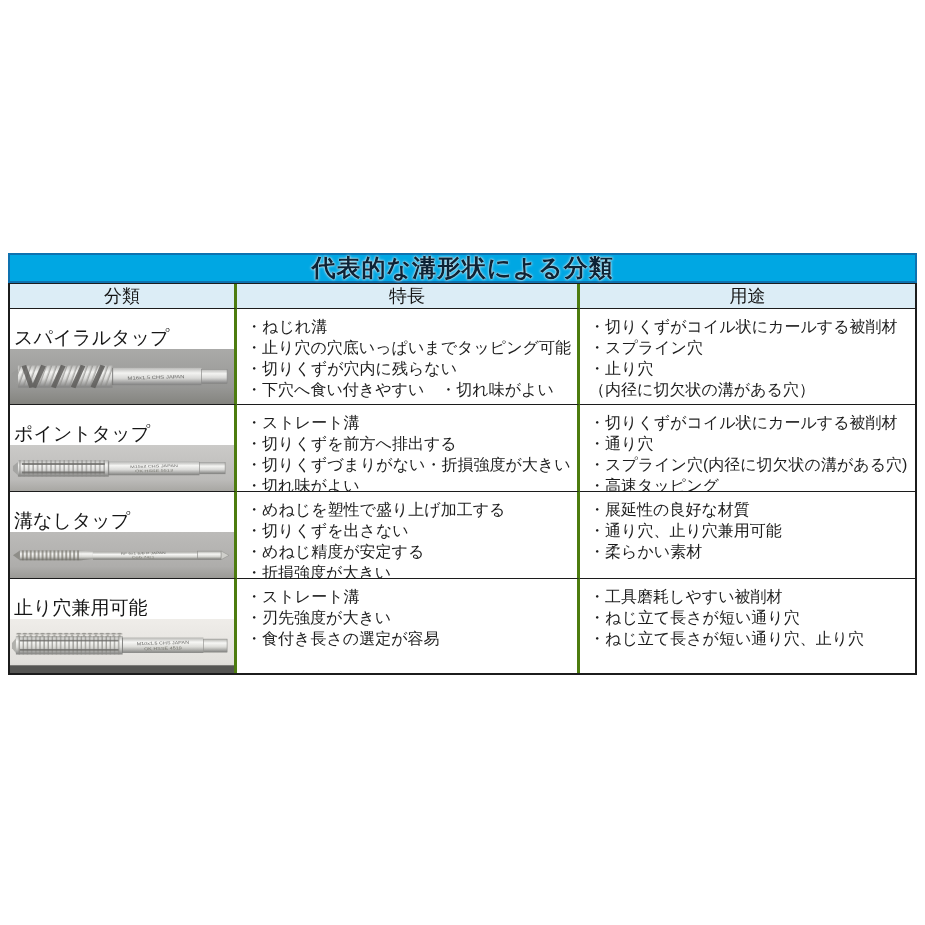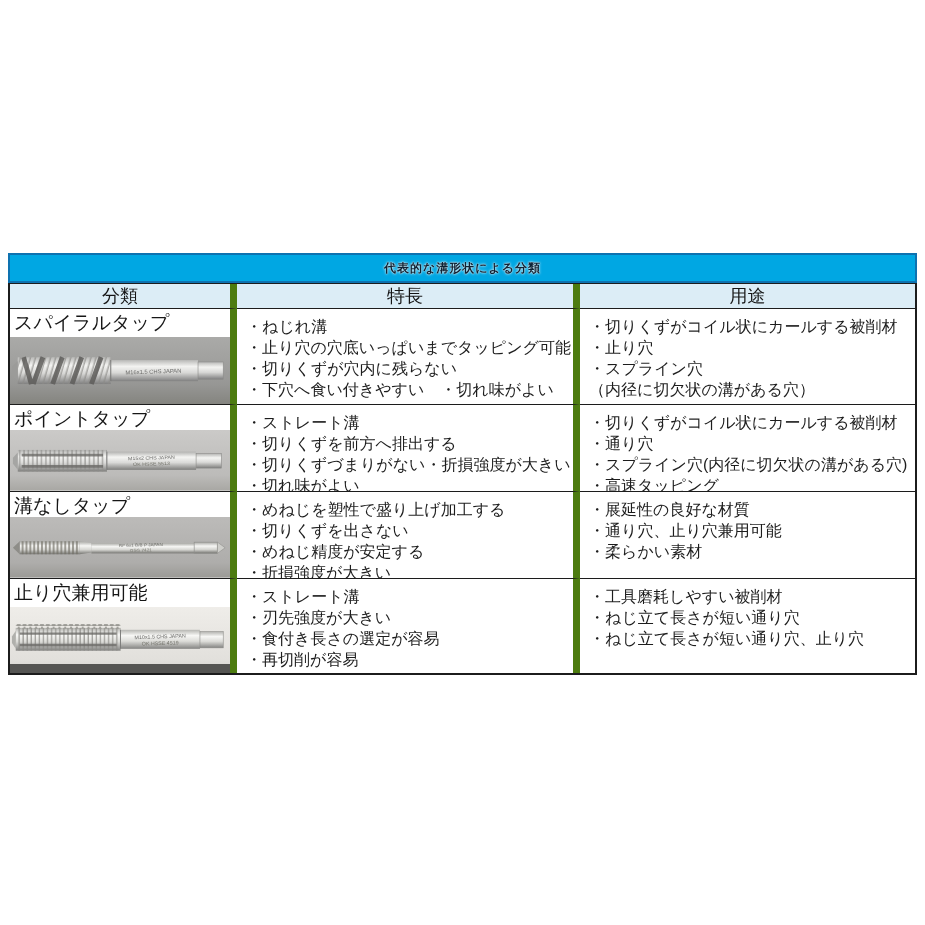--- a/index.html
+++ b/index.html
@@ -6,41 +6,41 @@
   body{
     width:925px;height:925px;background:#ffffff;position:relative;
     font-family:"Liberation Sans","DejaVu Sans",sans-serif;
     color:#1b1b1b;-webkit-font-smoothing:antialiased;
   }
   .tbl-wrap{position:absolute;left:8px;top:253px;width:909px;}
   .title-bar{
     box-sizing:border-box;height:30px;width:100%;
     background:#00a7e3;border:2px solid #0e72b0;
     display:flex;align-items:center;justify-content:center;
-    font-size:12px;font-weight:bold;color:#0c2336;
+    font-size:24px;font-weight:bold;color:#0c2336;
     text-shadow:0 0 3px #ffffff,0 0 1px #ffffff;
     letter-spacing:1px;
   }
   .grid{
     box-sizing:border-box;width:100%;
     border:2px solid #1c1c1c;border-top-width:1px;
     display:grid;
     grid-template-columns:227px 343px 335px;
     grid-template-rows:25px 96px 87px 87px 94px;
     background:#ffffff;
   }
   .cell{box-sizing:border-box;overflow:hidden;}
-  .br{border-right:7px solid #4d7c0f;}
+  .br{border-right:3px solid #4d7c0f;}
   .bb{border-bottom:1px solid #1c1c1c;}
   .hcell{
     background:#dcedf6;display:flex;align-items:center;justify-content:center;
     font-size:18px;color:#151515;
   }
   .name-cell{display:flex;flex-direction:column;}
-  .tap-name{font-size:19px;color:#161616;padding:3px 4px 0 4px;height:25px;line-height:22px;white-space:nowrap;}
+  .tap-name{font-size:19px;color:#161616;padding:18px 4px 0 4px;height:25px;line-height:22px;white-space:nowrap;}
   .tap-photo{flex:1 1 auto;min-height:0;width:100%;display:block;}
   .list-cell{padding:3px 4px 0 5px;}
   .list-cell ul{list-style:none;margin:4px;padding:0;}
   .list-cell li{
     font-size:16px;line-height:21px;color:#1d1d1d;white-space:nowrap;
   }
 </style>
 </head>
 <body>
 
@@ -88,22 +88,22 @@
       <ul>
         <li>・ねじれ溝</li>
         <li>・止り穴の穴底いっぱいまでタッピング可能</li>
         <li>・切りくずが穴内に残らない</li>
         <li>・下穴へ食い付きやすい　・切れ味がよい</li>
       </ul>
     </div>
     <div class="cell bb list-cell">
       <ul>
         <li>・切りくずがコイル状にカールする被削材</li>
+        <li>・スプライン穴</li>
         <li>・止り穴</li>
-        <li>・スプライン穴</li>
         <li>（内径に切欠状の溝がある穴）</li>
       </ul>
     </div>
 
     <div class="cell br bb name-cell">
       <div class="tap-name">ポイントタップ</div>
       <svg class="tap-photo" viewBox="0 0 227 70" preserveAspectRatio="none">
         <defs>
           <linearGradient id="g2bg" x1="0" y1="0" x2="0" y2="1">
             <stop offset="0" stop-color="#cbcac8"></stop>
@@ -232,21 +232,20 @@
         <line x1="114" y1="24" x2="114" y2="44" stroke="#7b7b79" stroke-width="1"></line>
         <text x="155" y="33" font-size="5.5" fill="#6c6c6a" text-anchor="middle" transform="rotate(-2 155 33)">M10x1.5 CHS JAPAN</text>
         <text x="155" y="40" font-size="5.5" fill="#77776f" text-anchor="middle" transform="rotate(-2 155 40)">OK HSSE 4519</text>
       </svg>
     </div>
     <div class="cell br list-cell">
       <ul>
         <li>・ストレート溝</li>
         <li>・刃先強度が大きい</li>
         <li>・食付き長さの選定が容易</li>
-        <li>・再切削が容易</li>
       </ul>
     </div>
     <div class="cell list-cell">
       <ul>
         <li>・工具磨耗しやすい被削材</li>
         <li>・ねじ立て長さが短い通り穴</li>
         <li>・ねじ立て長さが短い通り穴、止り穴</li>
       </ul>
     </div>
 

